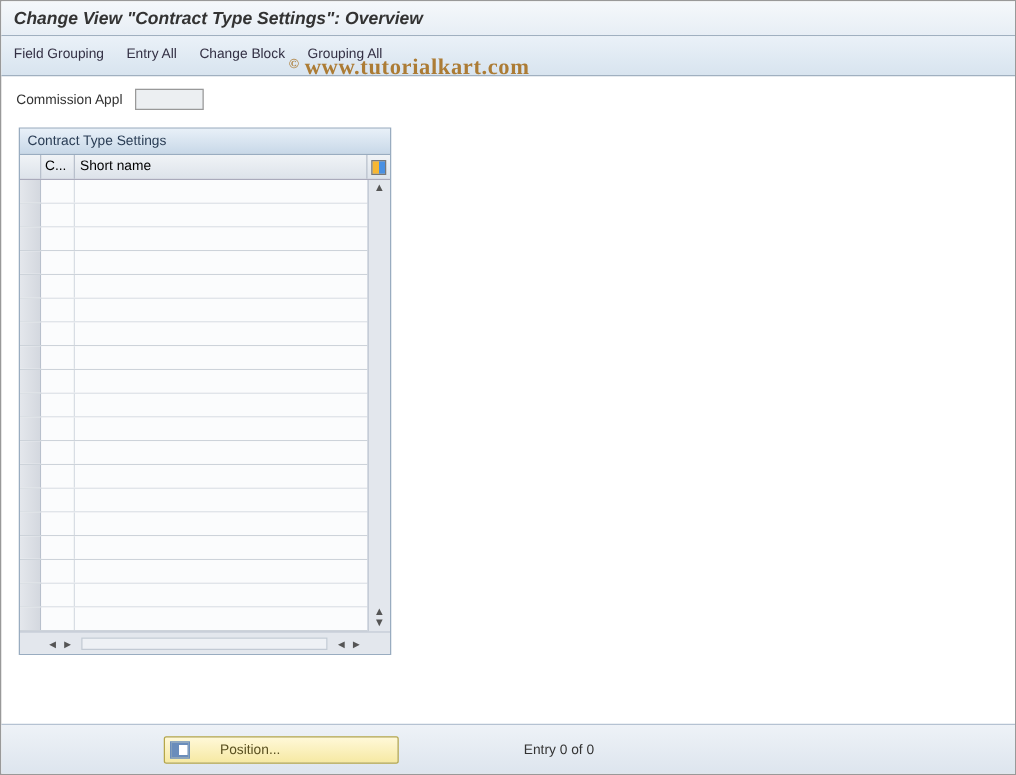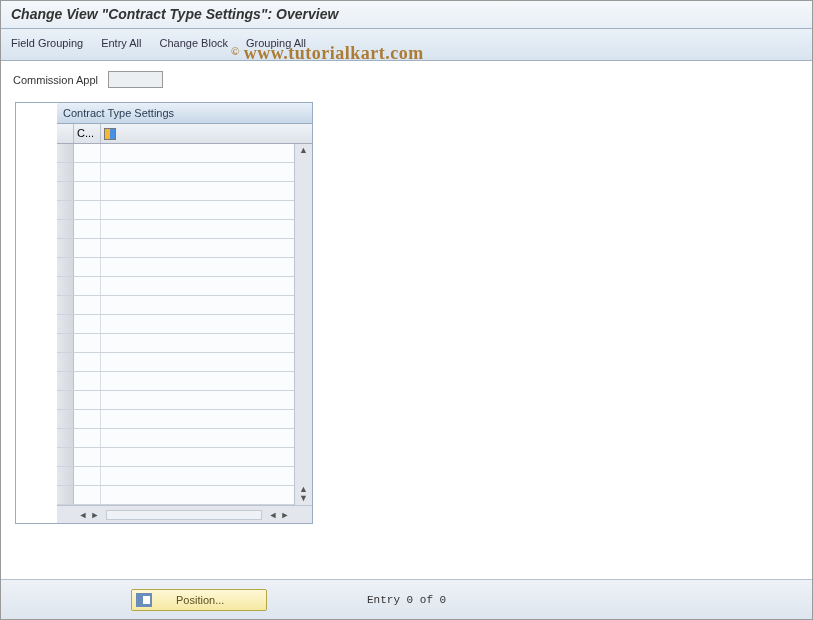--- a/index.html
+++ b/index.html
@@ -73,21 +73,20 @@
       border: 1px solid #999;
       background: #eceff2;
       width: 55px;
       height: 17px;
     }
 
     .table-panel {
       margin: 8px 0 0 14px;
       width: 298px;
       border: 1px solid #99acc0;
-      padding-left: 41px;
     }
     .panel-header {
       background: linear-gradient(to bottom, #e8f0f8 0%, #c8d8e8 100%);
       border-bottom: 1px solid #99acc0;
       padding: 4px 6px;
       color: #2a3d55;
       font-size: 11px;
     }
 
     .table-columns {
@@ -172,39 +171,39 @@
       height: 40px;
       background: linear-gradient(to bottom, #eef2f7, #dde5ee);
       border-top: 1px solid #b5c2d2;
       display:flex;
       align-items:center;
       padding-left: 130px;
       gap: 100px;
     }
     .position-btn {
       display:flex; align-items:center;
-      width: 136px; height:22px;
+      width: 188px; height:22px;
       background: linear-gradient(to bottom, #fff8d8, #f6e9a3);
       border:1px solid #b5a648;
       border-radius:2px;
       cursor:pointer;
       padding: 0 4px;
       gap: 24px;
       justify-content:flex-start;
       color:#5a5020;
     }
     .position-icon {
       width:16px; height:14px;
       background:
         linear-gradient(#fff,#fff) content-box,
         linear-gradient(#6a8dbb,#6a8dbb);
       border:1px solid #6a8dbb;
       padding:2px 1px 2px 6px;
     }
-    .entry-text { color:#333;font-family:Liberation Mono, monospace; }
+    .entry-text { color:#333; }
 
   </style>
 </head>
 <body>
 
 <div class="title-bar">
   <h1>Change View "Contract Type Settings": Overview</h1>
 </div>
 
 <div class="toolbar">
@@ -222,20 +221,21 @@
   <span class="field-label">Commission Appl</span>
   <span class="field-value"></span>
 </div>
 
 <div class="table-panel">
   <div class="panel-header">Contract Type Settings</div>
 
   <div class="table-columns">
     <div class="col-selector"></div>
     <div class="col-c">C...</div>
+    <div class="col-shortname">Short name</div>
     <div class="col-config">
       <span class="cfg-icon"></span>
     </div>
   </div>
 
   <div class="table-body-wrap">
     <div class="table-grid">
 
       <div class="grid-row">
           <div class="grid-rowselector"></div>

